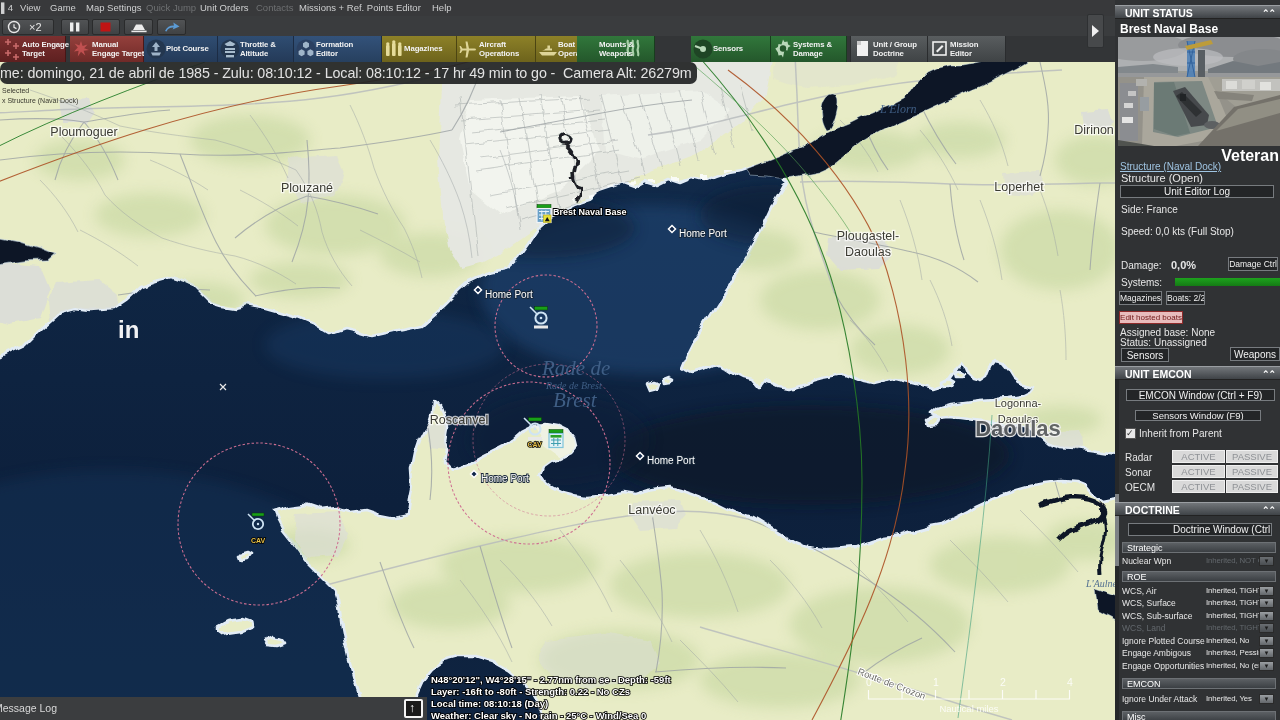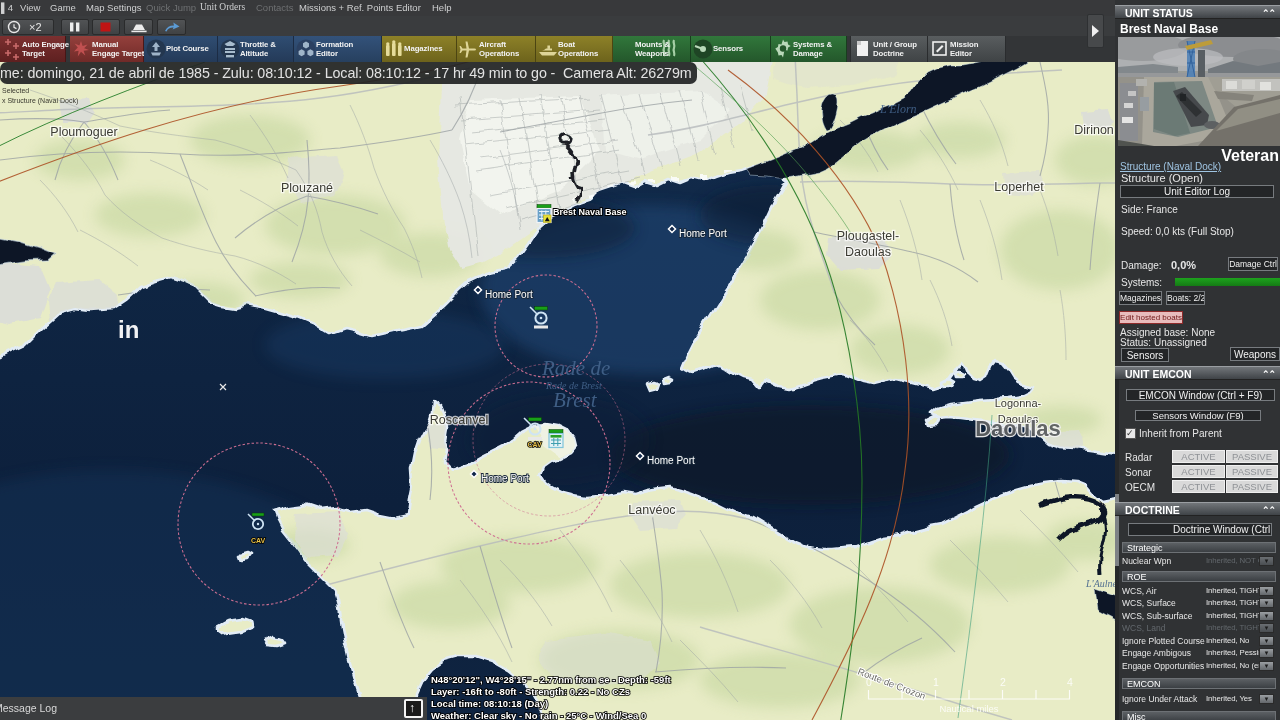--- a/index.html
+++ b/index.html
@@ -347,21 +347,21 @@
       <div class="t">Message Log</div>
     </div>
 <div id="msgicon"></div>
 
 <div id="menubar">
 <span style="left:1px;">▌4</span>
 <span style="left:20px;">View</span>
 <span style="left:50px;">Game</span>
 <span style="left:86px;">Map Settings</span>
 <span class="dim" style="left:146px;">Quick Jump</span>
-<span style="left:200px;font-family:Liberation Serif, serif;">Unit Orders</span>
+<span style="left:200px;">Unit Orders</span>
 <span class="dim" style="left:256px;">Contacts</span>
 <span style="left:299px;">Missions + Ref. Points</span>
 <span style="left:396px;">Editor</span>
 <span style="left:432px;">Help</span>
 </div>
 
 <div id="row2">
 <div class="r2b" style="left:2px;width:52px;">
         <svg width="50" height="14" style="position:absolute;left:0;top:0">
 <circle cx="11" cy="7" r="5.5" fill="none" stroke="#e8e8e8" stroke-width="1.4"></circle>
@@ -455,21 +455,21 @@
 <div class="tx">Aircraft<br>Operations</div></div>
 <div class="tb" style="left:536px;width:77px;background:linear-gradient(#8d8128,#6d631c);border-right:1px solid #4c4512;">
 <svg width="24" height="26">
           <g fill="#ded598">
             <path d="M3 16 L21 16 L18 19.5 L6 19.5 Z"></path>
             <path d="M6 14.5 L16 14.5 L16 12.5 L10 12.5 L8 14 Z"></path>
             <rect x="11.4" y="9.5" width="2.6" height="3.4"></rect>
           </g>
         </svg>
 <div class="tx">Boat<br>Operations</div></div>
-<div class="tb" style="left:613px;width:78px;background:linear-gradient(#31773b,#24572b);border-right:1px solid #183d1e;padding-left:44px;">
+<div class="tb" style="left:577px;width:78px;background:linear-gradient(#31773b,#24572b);border-right:1px solid #183d1e;padding-left:44px;">
 <svg width="24" height="26">
           <g stroke="#a6cfa6" stroke-width="2.2" fill="none">
             <path d="M7 4 C5.5 7 8.5 9 7 12 C5.5 15 8.5 17 7 20"></path>
             <path d="M12 4 C10.5 7 13.5 9 12 12 C10.5 15 13.5 17 12 20"></path>
             <path d="M17 4 C15.5 7 18.5 9 17 12 C15.5 15 18.5 17 17 20"></path>
           </g>
         </svg>
 <div class="tx">Mounts &amp;<br>Weapons</div></div>
 <div class="tb" style="left:691px;width:80px;background:linear-gradient(#31773b,#24572b);border-right:1px solid #183d1e;">
 <svg width="24" height="26">

